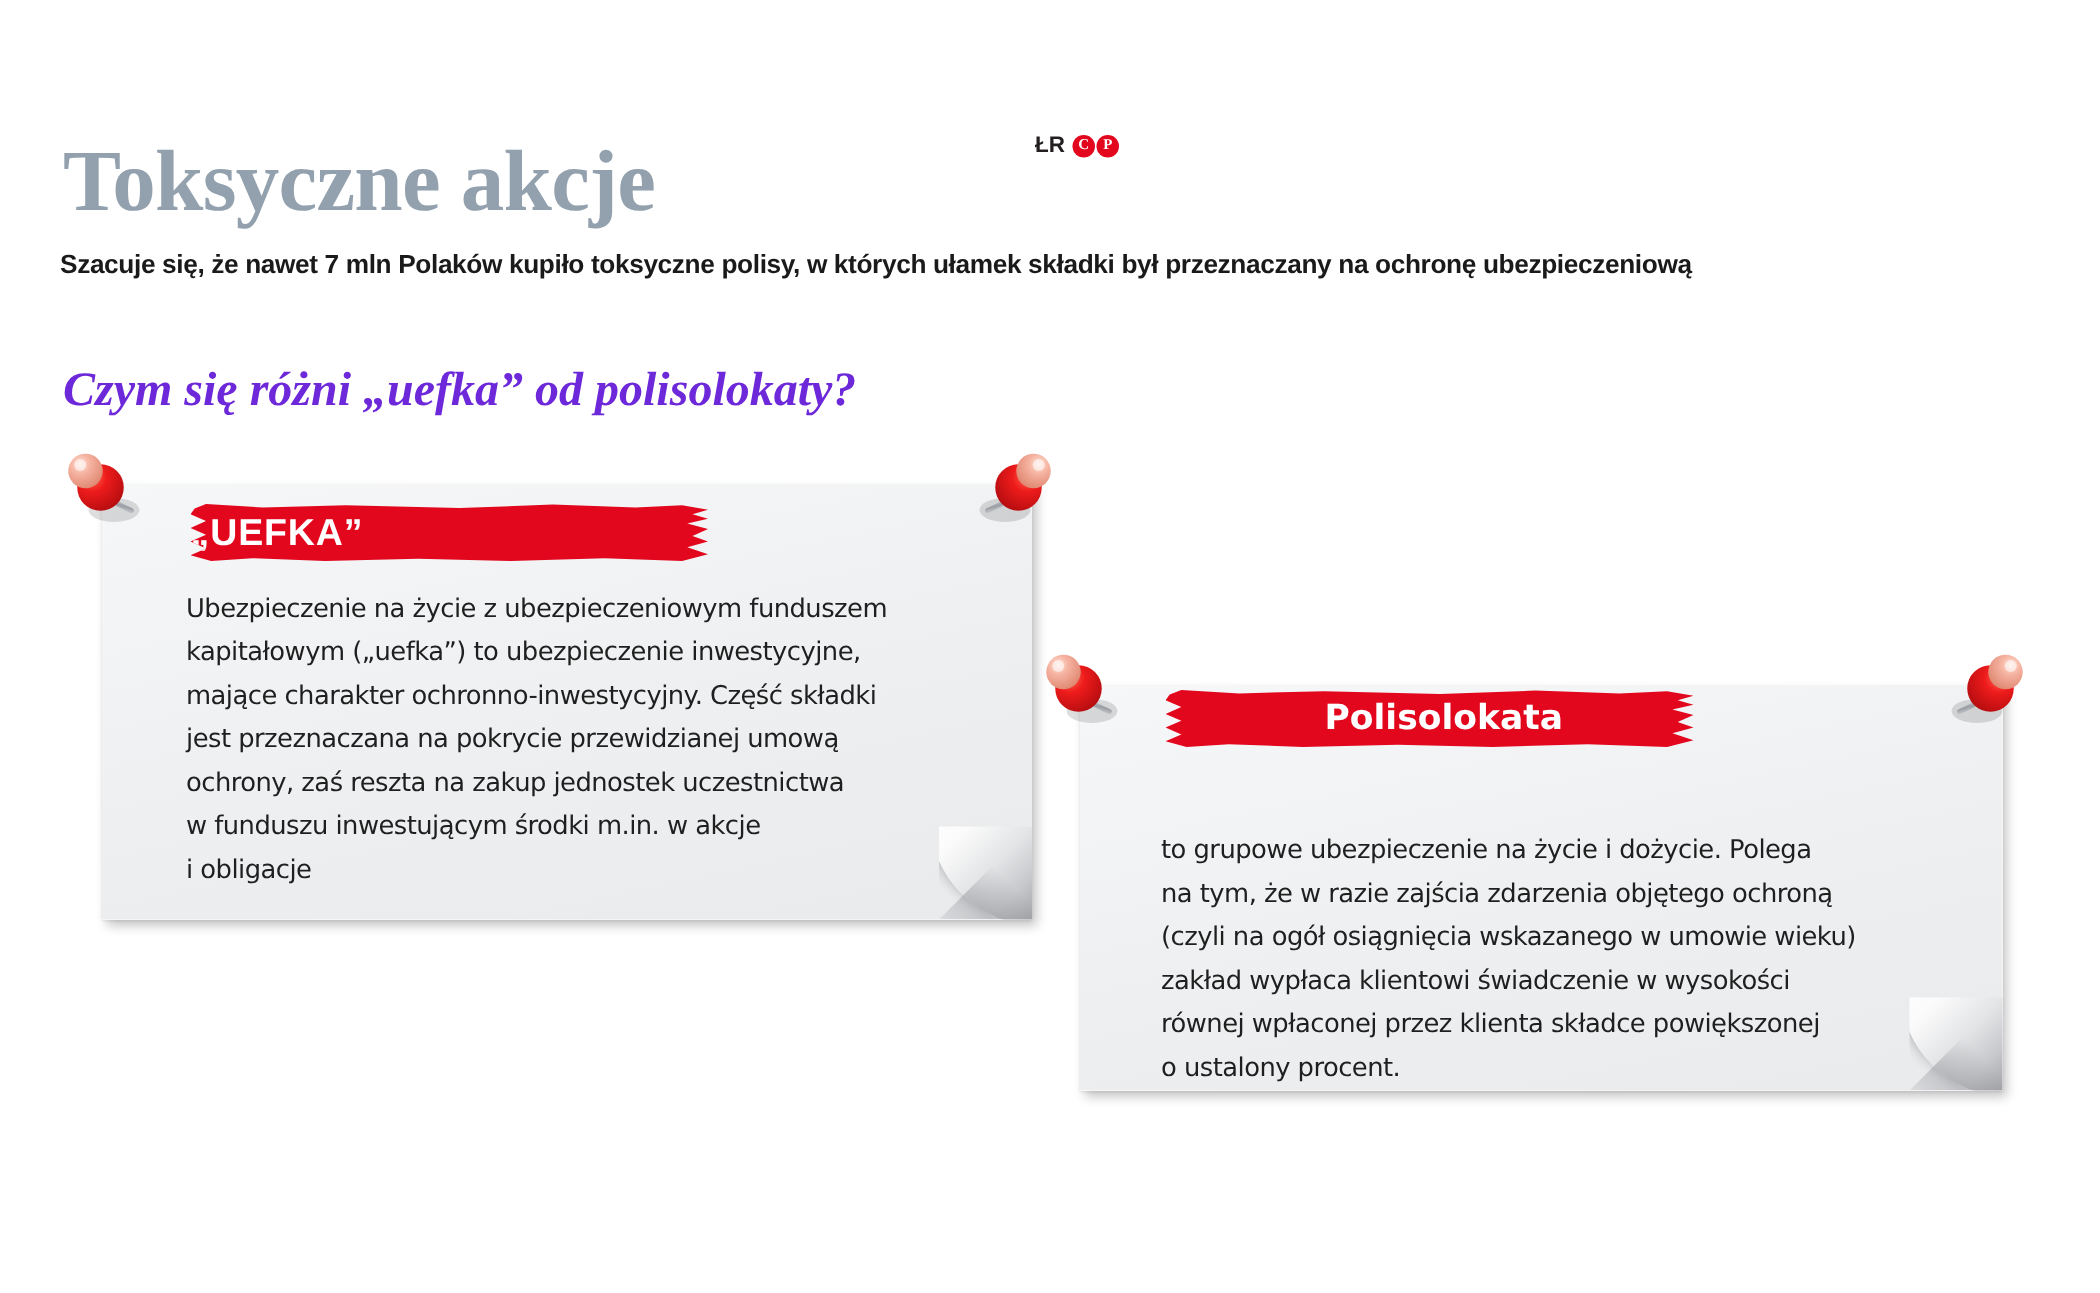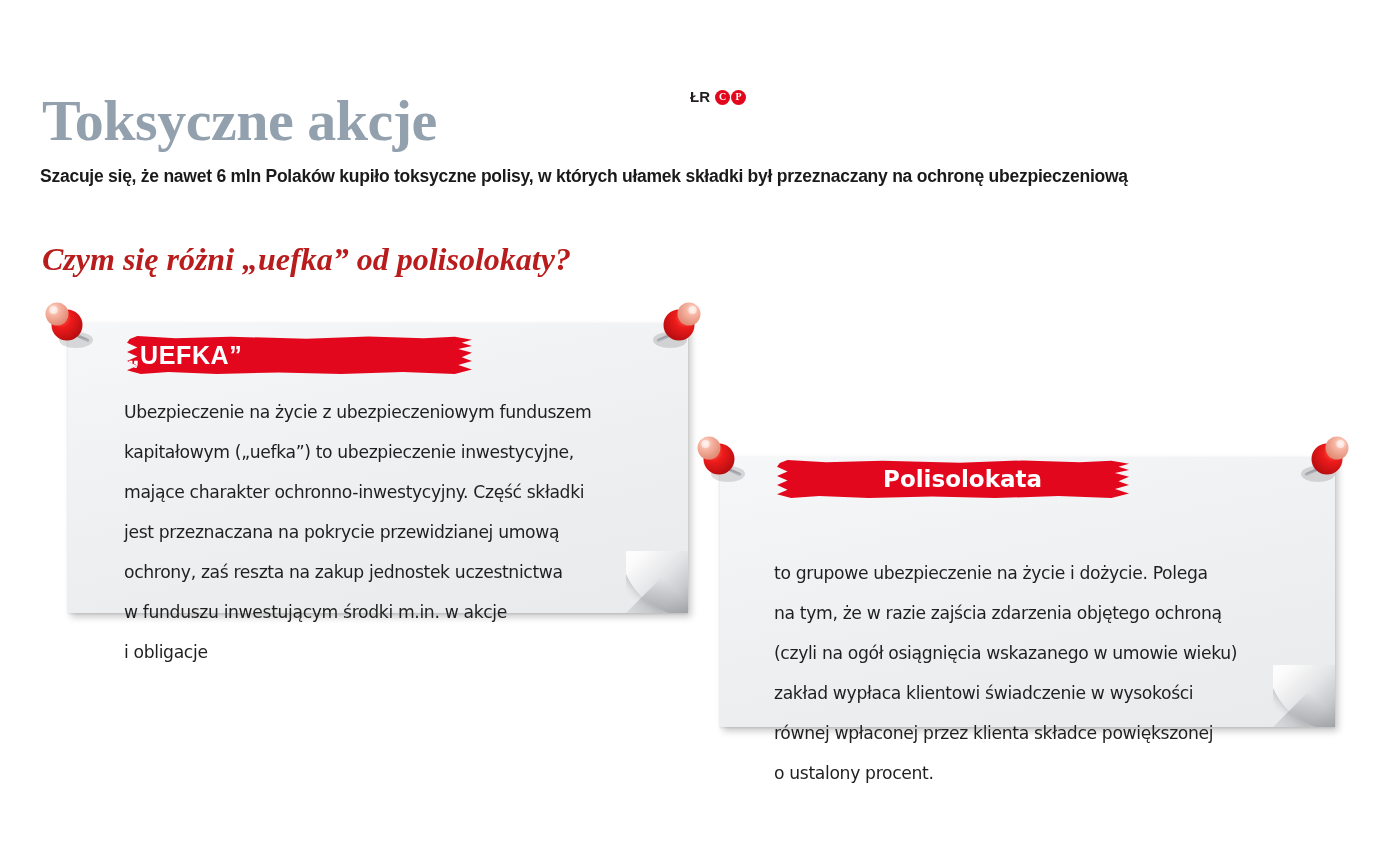--- a/index.html
+++ b/index.html
@@ -81,21 +81,21 @@
   }
 
   .section-question {
     position: absolute;
     left: 42px;
     top: 240px;
     font-family: "Liberation Serif", "DejaVu Serif", serif;
     font-style: italic;
     font-size: 32px;
     line-height: 38px;
-    color: #b91c1c;
+    color: #6d28d9;
     letter-spacing: 0px;
     white-space: nowrap;
   }
 
   
   .card {
     position: absolute;
     background:
       linear-gradient(168deg, #f6f7f8 0%, #eff0f1 48%, #e9eaec 100%);
     box-shadow:
@@ -196,21 +196,21 @@
     font-weight: 700;
     letter-spacing: 0px;
     margin-left: 19px;
   }
 
   
   .card-body {
     position: absolute;
     font-family: "DejaVu Sans", "Liberation Sans", sans-serif;
     font-size: 17.2px;
-    line-height: 40px;
+    line-height: 29px;
     color: #1f1f1f;
     letter-spacing: -0.35px;
     white-space: pre-line;
   }
   .body-1 { left: 124px; top: 392px; width: 560px; }
   .body-2 { left: 774px; top: 553px; width: 555px; }
 
   
   .pin {
     position: absolute;
@@ -233,21 +233,21 @@
   <h1 class="main-title">Toksyczne akcje</h1>
 
   <div class="logo-block">
     <span class="logo-initials">ŁR</span>
     <span class="logo-marks">
       <span class="logo-mark">C</span>
       <span class="logo-mark">P</span>
     </span>
   </div>
 
-  <p class="subtitle">Szacuje się, że nawet 6 mln Polaków kupiło toksyczne polisy, w których  ułamek składki był przeznaczany na ochronę ubezpieczeniową</p>
+  <p class="subtitle">Szacuje się, że nawet 7 mln Polaków kupiło toksyczne polisy, w których  ułamek składki był przeznaczany na ochronę ubezpieczeniową</p>
 
   <h2 class="section-question">Czym się różni „uefka” od polisolokaty?</h2>
 
   <div class="card card-1">
     <div class="corner-curl"></div>
   </div>
 
   <div class="banner banner-1">
     <span class="banner-label">„UEFKA”</span>
   </div>

